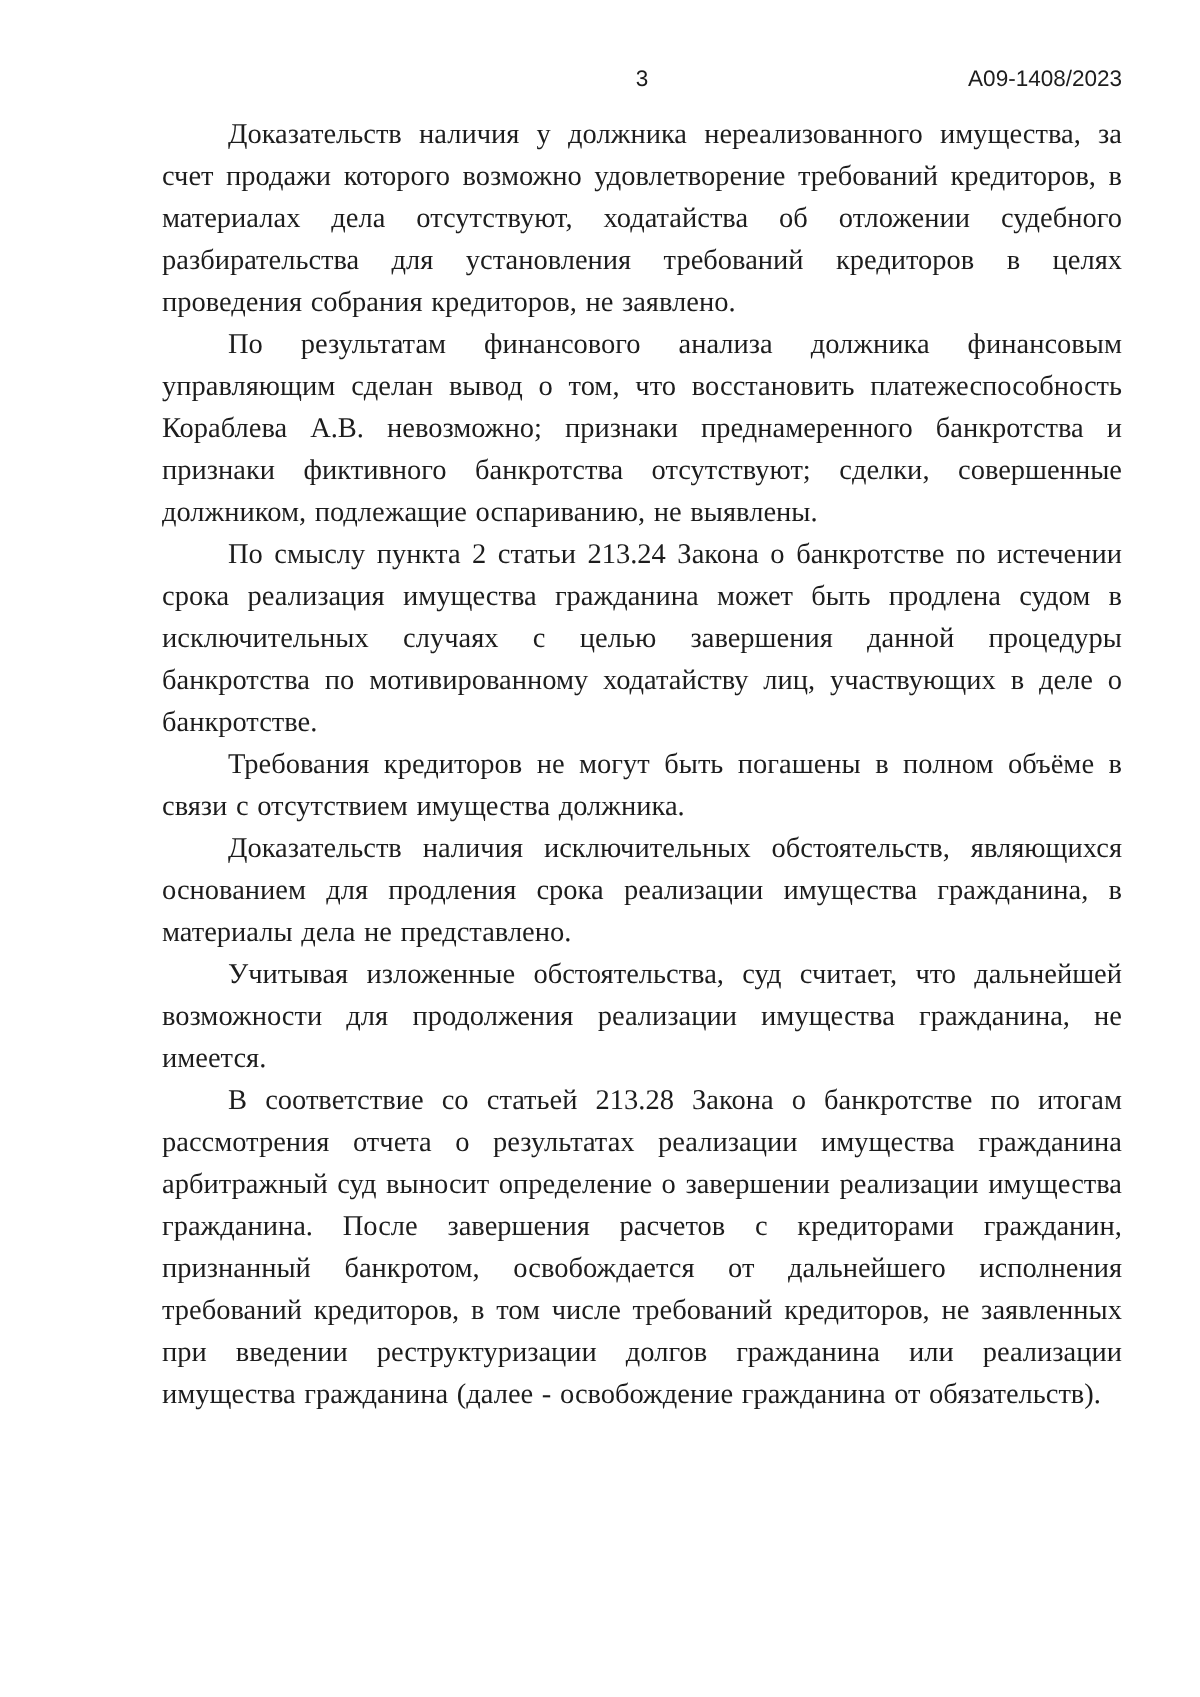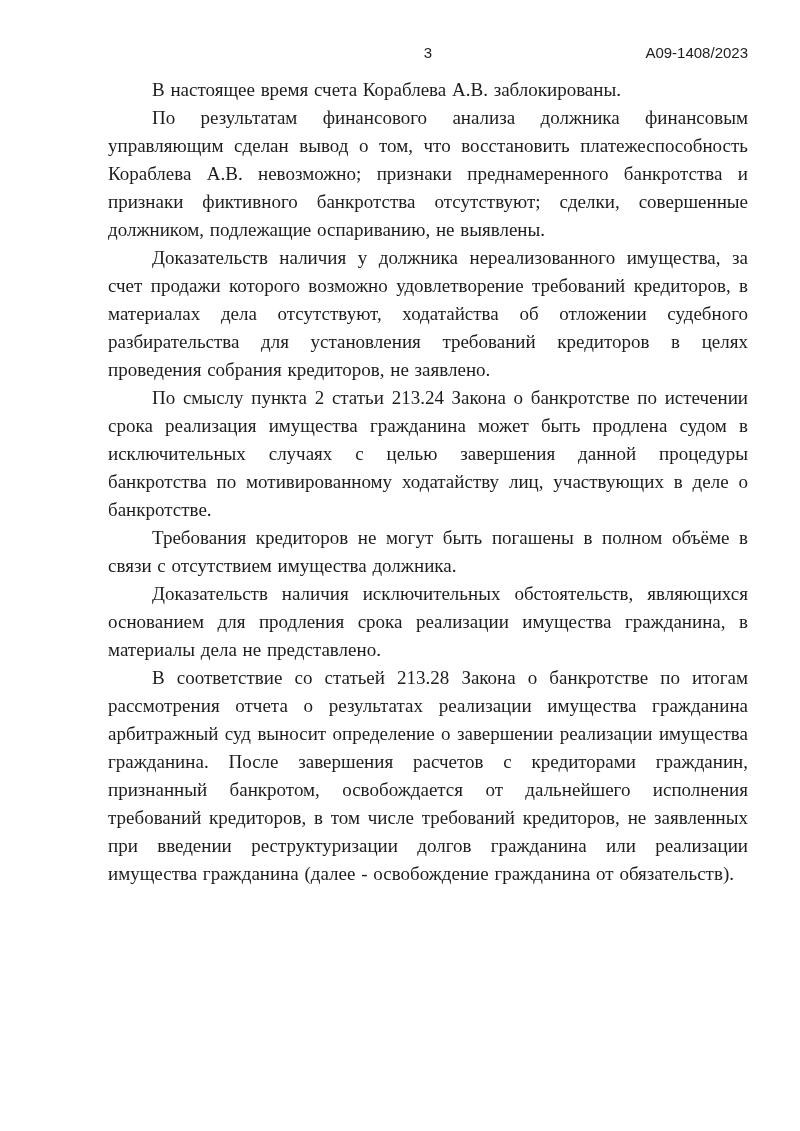--- a/index.html
+++ b/index.html
@@ -55,23 +55,23 @@
 <body>
 
 <div class="page">
 
   <header class="page-header">
     <span class="page-number">3</span>
     <span class="case-number">А09-1408/2023</span>
   </header>
 
   <main class="doc-body">
-    <p>В настоящее время счета Кораблева А.В. заблокированы.</p>
+    <p>Доказательств наличия у должника нереализованного имущества, за счет продажи которого возможно удовлетворение требований кредиторов, в материалах дела отсутствуют, ходатайства об отложении судебного разбирательства для установления требований кредиторов в целях проведения собрания кредиторов, не заявлено.</p>
     <p>По результатам финансового анализа должника финансовым управляющим сделан вывод о том, что восстановить платежеспособность Кораблева А.В. невозможно; признаки преднамеренного банкротства и признаки фиктивного банкротства отсутствуют; сделки, совершенные должником, подлежащие оспариванию, не выявлены.</p>
-    <p>Доказательств наличия у должника нереализованного имущества, за счет продажи которого возможно удовлетворение требований кредиторов, в материалах дела отсутствуют, ходатайства об отложении судебного разбирательства для установления требований кредиторов в целях проведения собрания кредиторов, не заявлено.</p>
     <p>По смыслу пункта 2 статьи 213.24 Закона о банкротстве по истечении срока реализация имущества гражданина может быть продлена судом в исключительных случаях с целью завершения данной процедуры банкротства по мотивированному ходатайству лиц, участвующих в деле о банкротстве.</p>
     <p>Требования кредиторов не могут быть погашены в полном объёме в связи с отсутствием имущества должника.</p>
     <p>Доказательств наличия исключительных обстоятельств, являющихся основанием для продления срока реализации имущества гражданина, в материалы дела не представлено.</p>
+    <p>Учитывая изложенные обстоятельства, суд считает, что дальнейшей возможности для продолжения реализации имущества гражданина, не имеется.</p>
     <p>В соответствие со статьей 213.28 Закона о банкротстве по итогам рассмотрения отчета о результатах реализации имущества гражданина арбитражный суд выносит определение о завершении реализации имущества гражданина. После завершения расчетов с кредиторами гражданин, признанный банкротом, освобождается от дальнейшего исполнения требований кредиторов, в том числе требований кредиторов, не заявленных при введении реструктуризации долгов гражданина или реализации имущества гражданина (далее - освобождение гражданина от обязательств).</p>
 
   </main>
 
 </div>
 
 </body></html>

